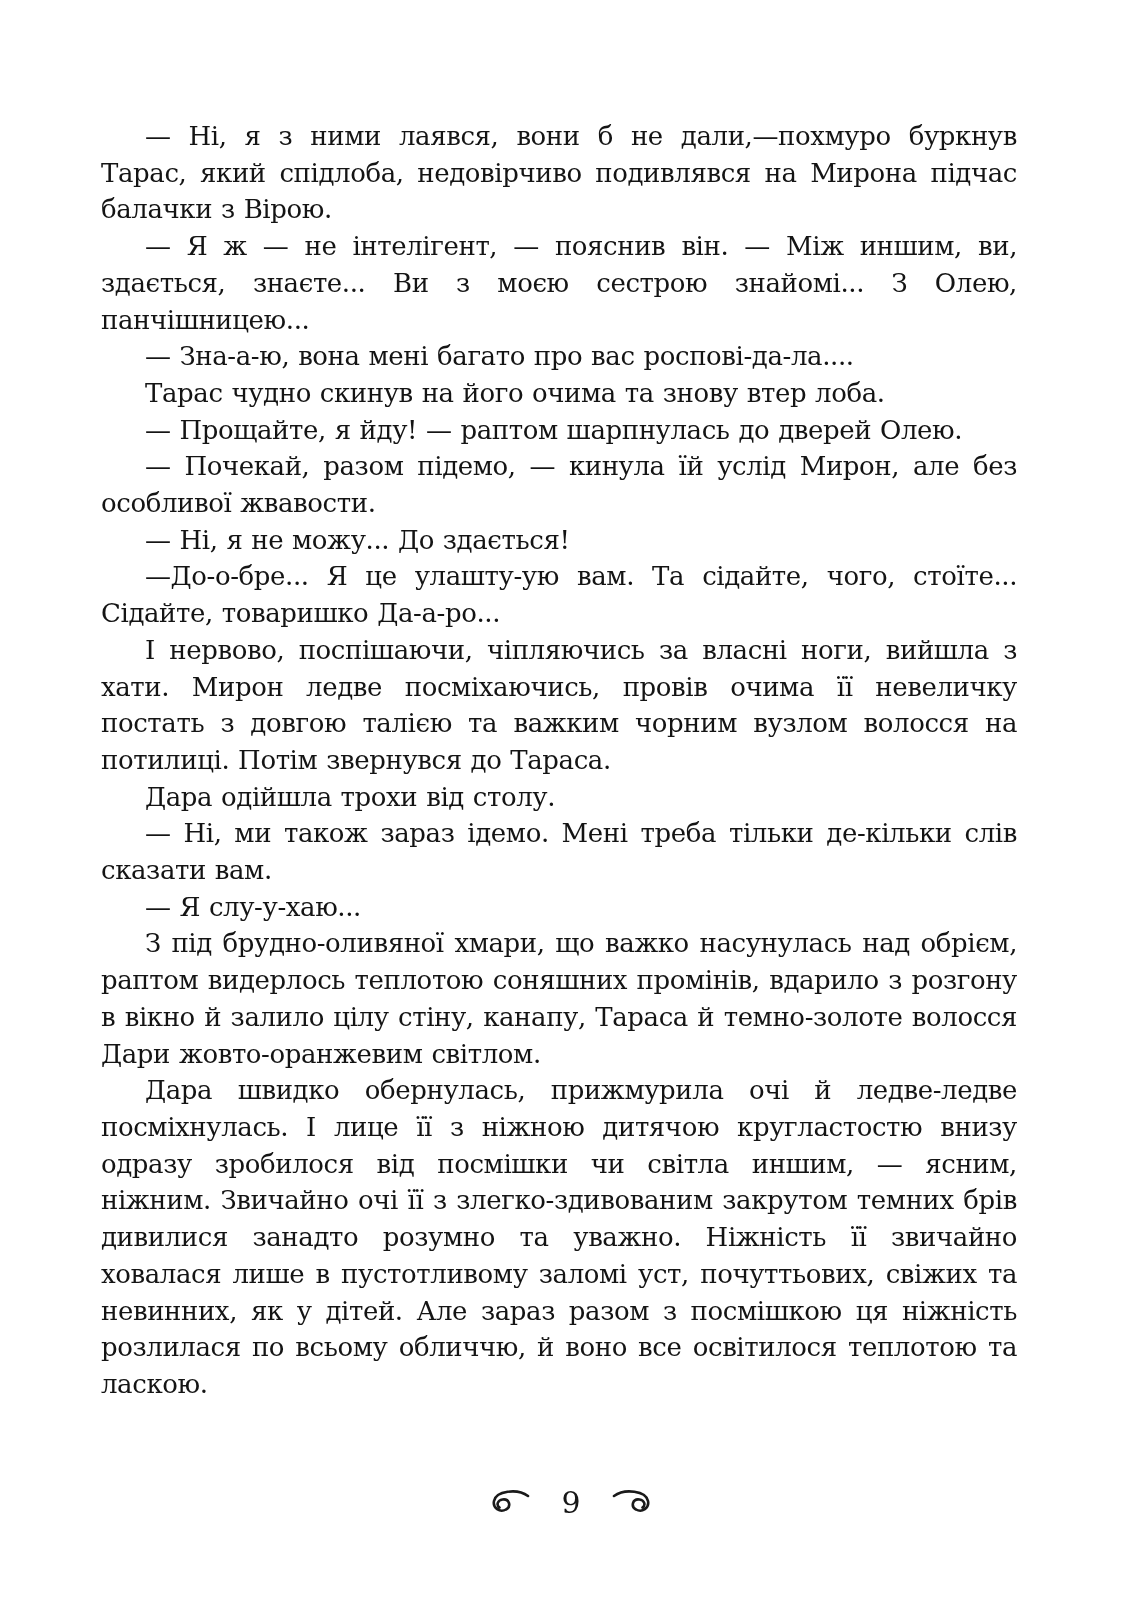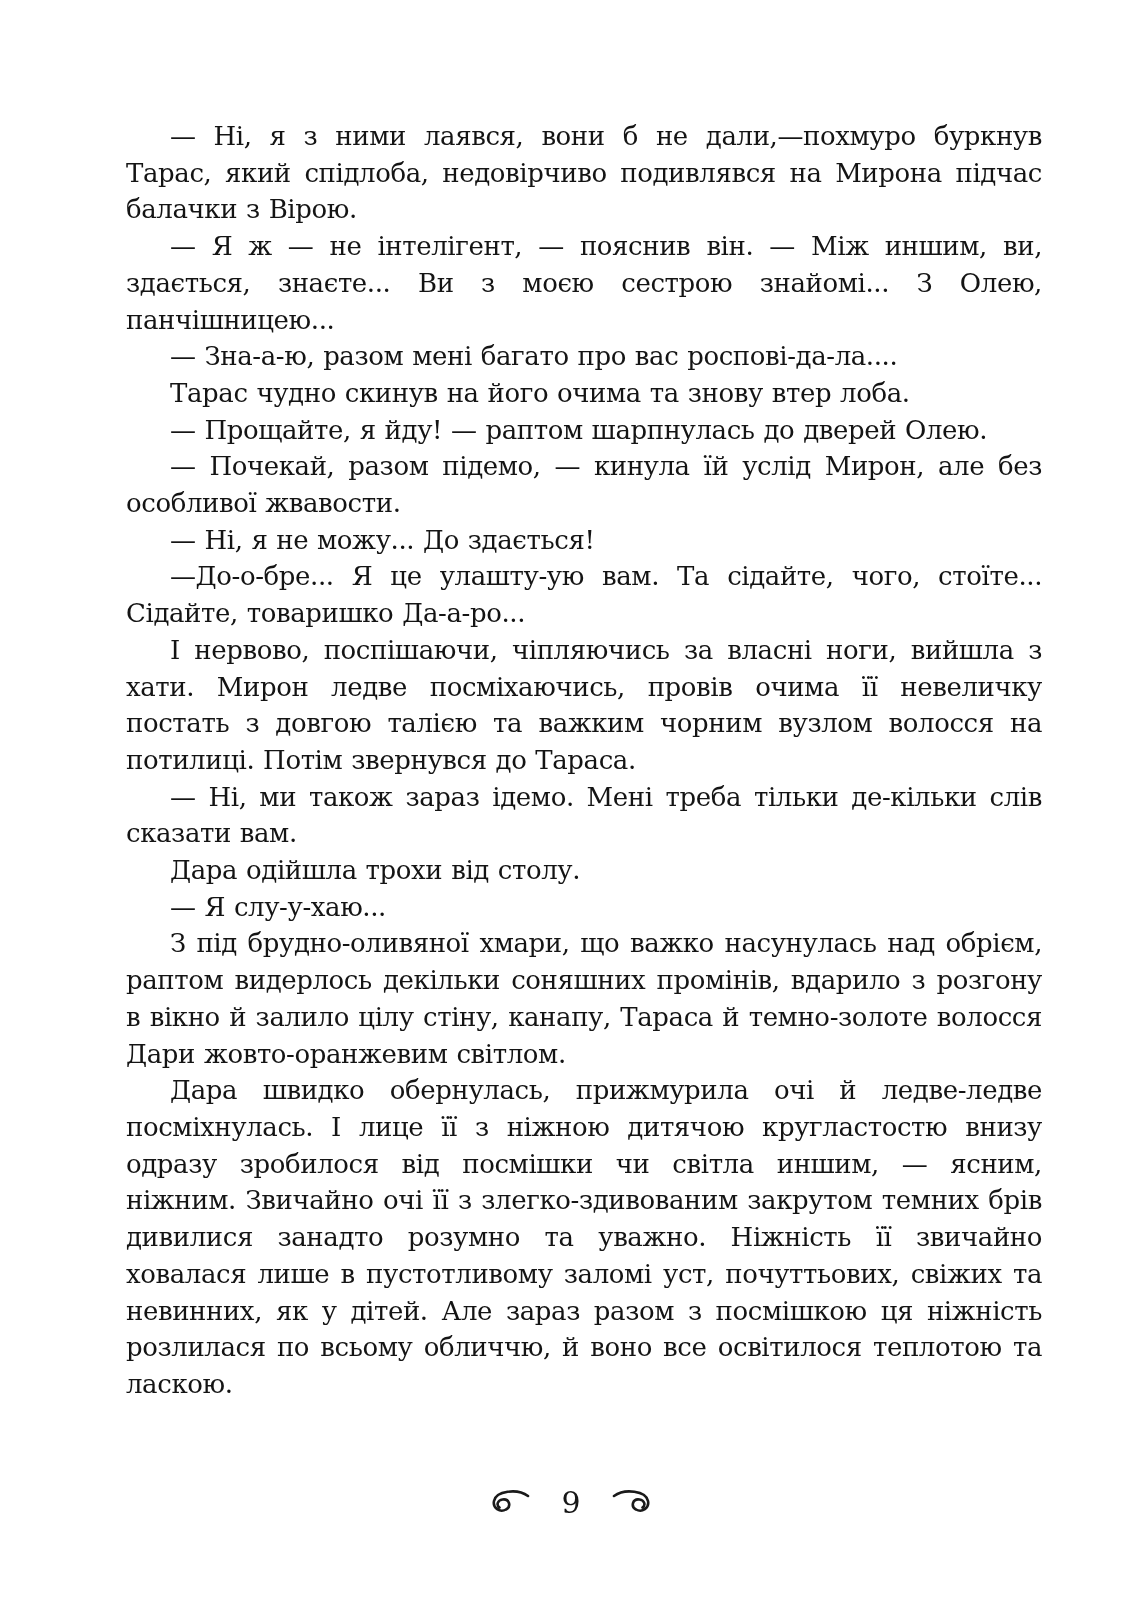--- a/index.html
+++ b/index.html
@@ -12,21 +12,21 @@
     width: 1142px;
     height: 1615px;
     margin: 0 auto;
     background: #ffffff;
     font-family: "DejaVu Serif", "Liberation Serif", serif;
     color: #141414;
     overflow: hidden;
   }
   .text-block {
     position: absolute;
-    left: 126px;
+    left: 101px;
     top: 118px;
     width: 916px;
   }
   p.para {
     margin: 0;
     font-size: 26px;
     line-height: 36.7px;
     text-align: justify;
     text-indent: 44px;
     letter-spacing: -0.4px;
@@ -57,31 +57,31 @@
   .ornament svg { display: block; width: 100%; height: 100%; }
 </style>
 </head>
 <body>
 
 <div class="page">
 
   <main class="text-block">
     <p class="para">— Ні, я з ними лаявся, вони б не дали,—похмуро буркнув Тарас, який спідлоба, недовірчиво подивлявся на Мирона підчас балачки з Вірою.</p>
     <p class="para">— Я ж — не інтелігент, — пояснив він. — Між иншим, ви, здається, знаєте... Ви з моєю сестрою знайомі... З Олею, панчішницею...</p>
-    <p class="para">— Зна-а-ю, разом мені багато про вас роспові-да-ла....</p>
+    <p class="para">— Зна-а-ю, вона мені багато про вас роспові-да-ла....</p>
     <p class="para">Тарас чудно скинув на його очима та знову втер лоба.</p>
     <p class="para">— Прощайте, я йду! — раптом шарпнулась до дверей Олею.</p>
     <p class="para">— Почекай, разом підемо, — кинула їй услід Мирон, але без особливої жвавости.</p>
     <p class="para">— Ні, я не можу... До здається!</p>
     <p class="para">—До-о-бре... Я це улашту-ую вам. Та сідайте, чого, стоїте... Сідайте, товаришко Да-а-ро...</p>
     <p class="para">І нервово, поспішаючи, чіпляючись за власні ноги, вийшла з хати. Мирон ледве посміхаючись, провів очима її невеличку постать з довгою талією та важким чорним вузлом волосся на потилиці. Потім звернувся до Тараса.</p>
+    <p class="para">Дара одійшла трохи від столу.</p>
     <p class="para">— Ні, ми також зараз ідемо. Мені треба тільки де-кільки слів сказати вам.</p>
-    <p class="para">Дара одійшла трохи від столу.</p>
     <p class="para">— Я слу-у-хаю...</p>
-    <p class="para">З під брудно-оливяної хмари, що важко насунулась над обрієм, раптом видерлось декільки соняшних промінів, вдарило з розгону в вікно й залило цілу стіну, канапу, Тараса й темно-золоте волосся Дари жовто-оранжевим світлом.</p>
+    <p class="para">З під брудно-оливяної хмари, що важко насунулась над обрієм, раптом видерлось теплотою соняшних промінів, вдарило з розгону в вікно й залило цілу стіну, канапу, Тараса й темно-золоте волосся Дари жовто-оранжевим світлом.</p>
     <p class="para">Дара швидко обернулась, прижмурила очі й ледве-ледве посміхнулась. І лице її з ніжною дитячою кругластостю внизу одразу зробилося від посмішки чи світла иншим, — ясним, ніжним. Звичайно очі її з злегко-здивованим закрутом темних брів дивилися занадто розумно та уважно. Ніжність її звичайно ховалася лише в пустотливому заломі уст, почуттьових, свіжих та невинних, як у дітей. Але зараз разом з посмішкою ця ніжність розлилася по всьому обличчю, й воно все освітилося теплотою та ласкою.</p>
   </main>
 
   <footer class="footer">
     <span class="ornament">
       <svg viewBox="0 0 44 26" xmlns="http://www.w3.org/2000/svg" aria-hidden="true">
         <path d="M41 6 C30 -2 9 1 7 11 C5.5 18 13 23 19 19.5 C24.5 16.5 22.5 8.5 15.5 9.5 C10.5 10.3 9 15 12.5 17.5" fill="none" stroke="currentColor" stroke-width="2.6" stroke-linecap="round"></path>
       </svg>
     </span>
     <span class="page-number">9</span>

